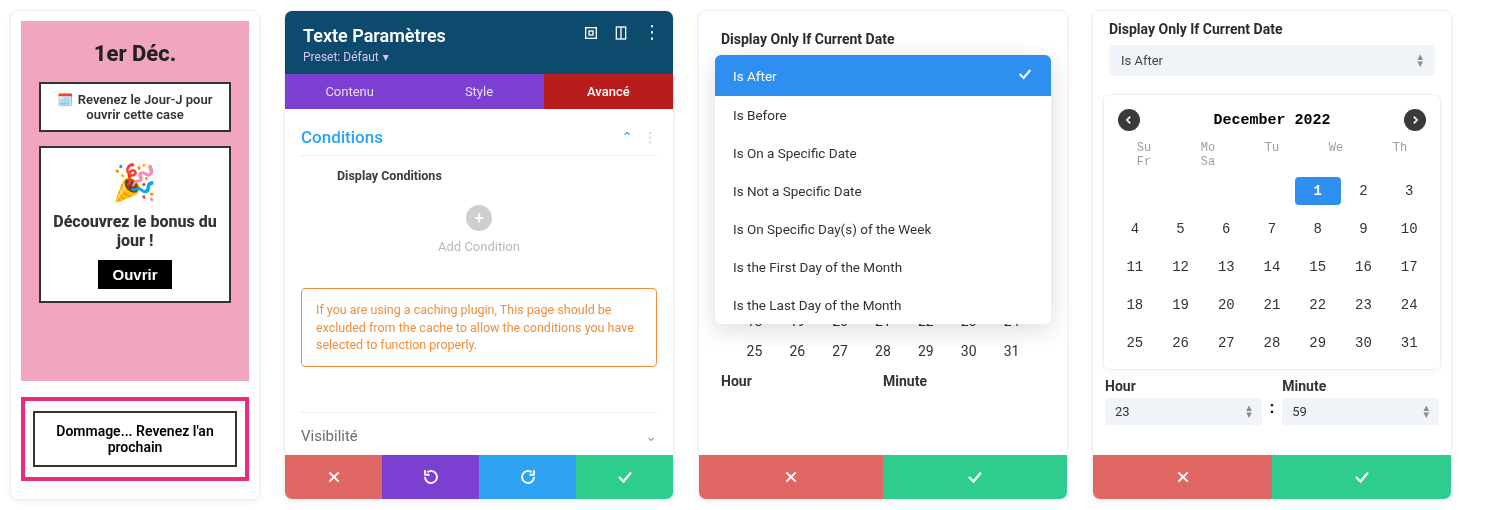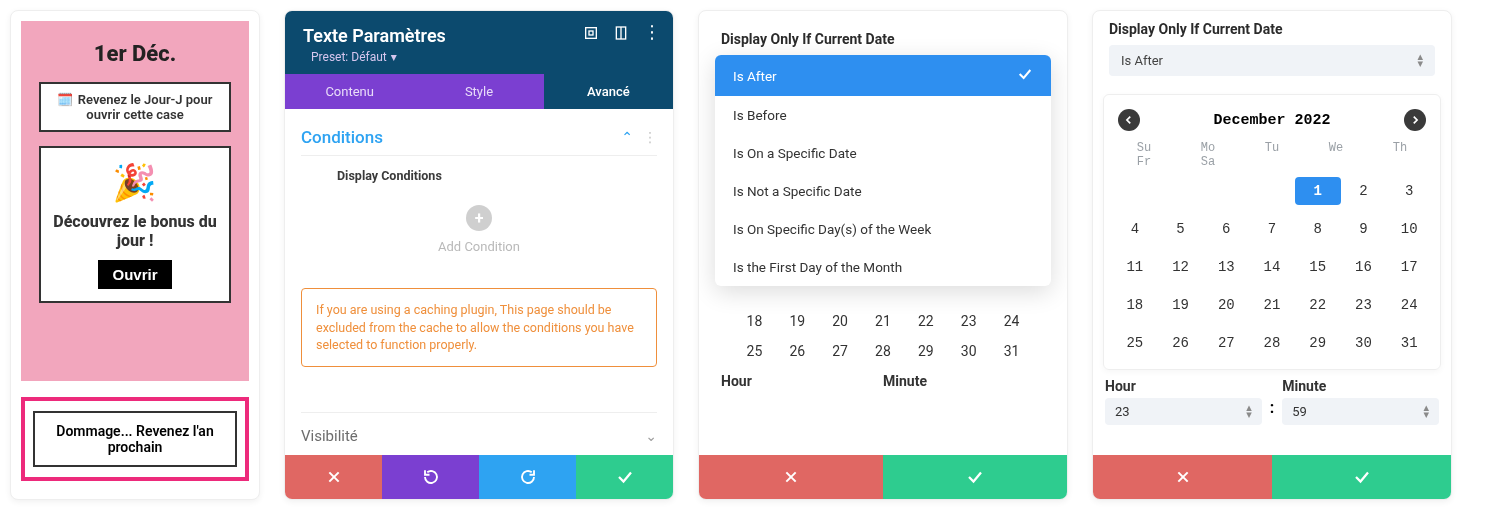--- a/index.html
+++ b/index.html
@@ -35,26 +35,26 @@
   .cal-emoji { margin-right:4px; }
 
   
   .p2 { width: 390px; }
   .p3 { width: 370px; }
   .p4 { width: 360px; }
 
   
   .divi-header { background:#0c4a6e; color:#fff; padding:14px 18px 10px 18px; display:flex; flex-direction:column; position:relative; }
   .divi-title { font-size:18px; font-weight:600; }
-  .divi-preset { font-size:12px; color:#d6c6ee; margin-top:4px; display:flex; align-items:center; gap:4px;margin-left:8px; }
+  .divi-preset { font-size:12px; color:#d6c6ee; margin-top:4px; display:flex; align-items:center; gap:4px; }
   .divi-header-icons { position:absolute; right:12px; top:14px; display:flex; gap:14px; color:#fff; }
   .hdr-icon { width:16px; height:16px; display:inline-block; }
   .divi-tabs { background:#7b3fd1; display:flex; }
   .divi-tab { flex:1; text-align:center; color:#e8dcf9; font-size:13px; padding:10px 0; cursor:pointer; }
-  .divi-tab.active { background:#0c4a6e; color:#fff; font-weight:500; }
+  .divi-tab.active { background:#b91c1c; color:#fff; font-weight:500; }
   .divi-body { flex:1; padding:18px 16px 0 16px; display:flex; flex-direction:column; gap:10px; }
   .section-row { display:flex; align-items:center; justify-content:space-between; border-bottom:1px solid #eee; padding-bottom:8px; }
   .section-title { color:#2ea3f2; font-size:17px; font-weight:500; }
   .section-icons { display:flex; gap:10px; color:#2ea3f2; align-items:center; }
   .chev-up { font-size:14px; }
   .dots-v { font-size:14px; color:#c6c6c6; }
   .display-cond-label { font-size:12.5px; font-weight:700; color:#3a3a3a; margin-top:2px;padding-left:36px; }
   .add-cond { display:flex; flex-direction:column; align-items:center; gap:8px; margin:12px 0 24px 0; color:#b9b9b9; font-size:13px; }
   .add-circle { width:26px; height:26px; border-radius:50%; background:#cfcfcf; color:#fff; display:flex; align-items:center; justify-content:center; font-size:16px; font-weight:700; }
   .warning-box { border:1px solid #ef8f3b; color:#ef8f3b; border-radius:4px; padding:12px 14px; font-size:12.5px; line-height:1.4; }
@@ -231,20 +231,21 @@
           <span>Is After</span>
           <span><svg width="16" height="16" viewBox="0 0 24 24" stroke="#fff" stroke-width="3" fill="none">
               <polyline points="4 12 10 18 20 6"></polyline>
             </svg></span>
         </div>
         <div class="dd-item">Is Before</div>
         <div class="dd-item">Is On a Specific Date</div>
         <div class="dd-item">Is Not a Specific Date</div>
         <div class="dd-item">Is On Specific Day(s) of the Week</div>
         <div class="dd-item">Is the First Day of the Month</div>
+        <div class="dd-item">Is the Last Day of the Month</div>
       </div>
   </div>
   <div class="hm-row">
     <div>Hour</div>
     <div>Minute</div>
   </div>
   <div class="action-footer footer-two" style="margin-top:auto;">
     <div class="act-btn act-cancel">
       <svg width="16" height="16" viewBox="0 0 24 24" stroke="#fff" stroke-width="3" fill="none">
           <line x1="5" y1="5" x2="19" y2="19"></line>

